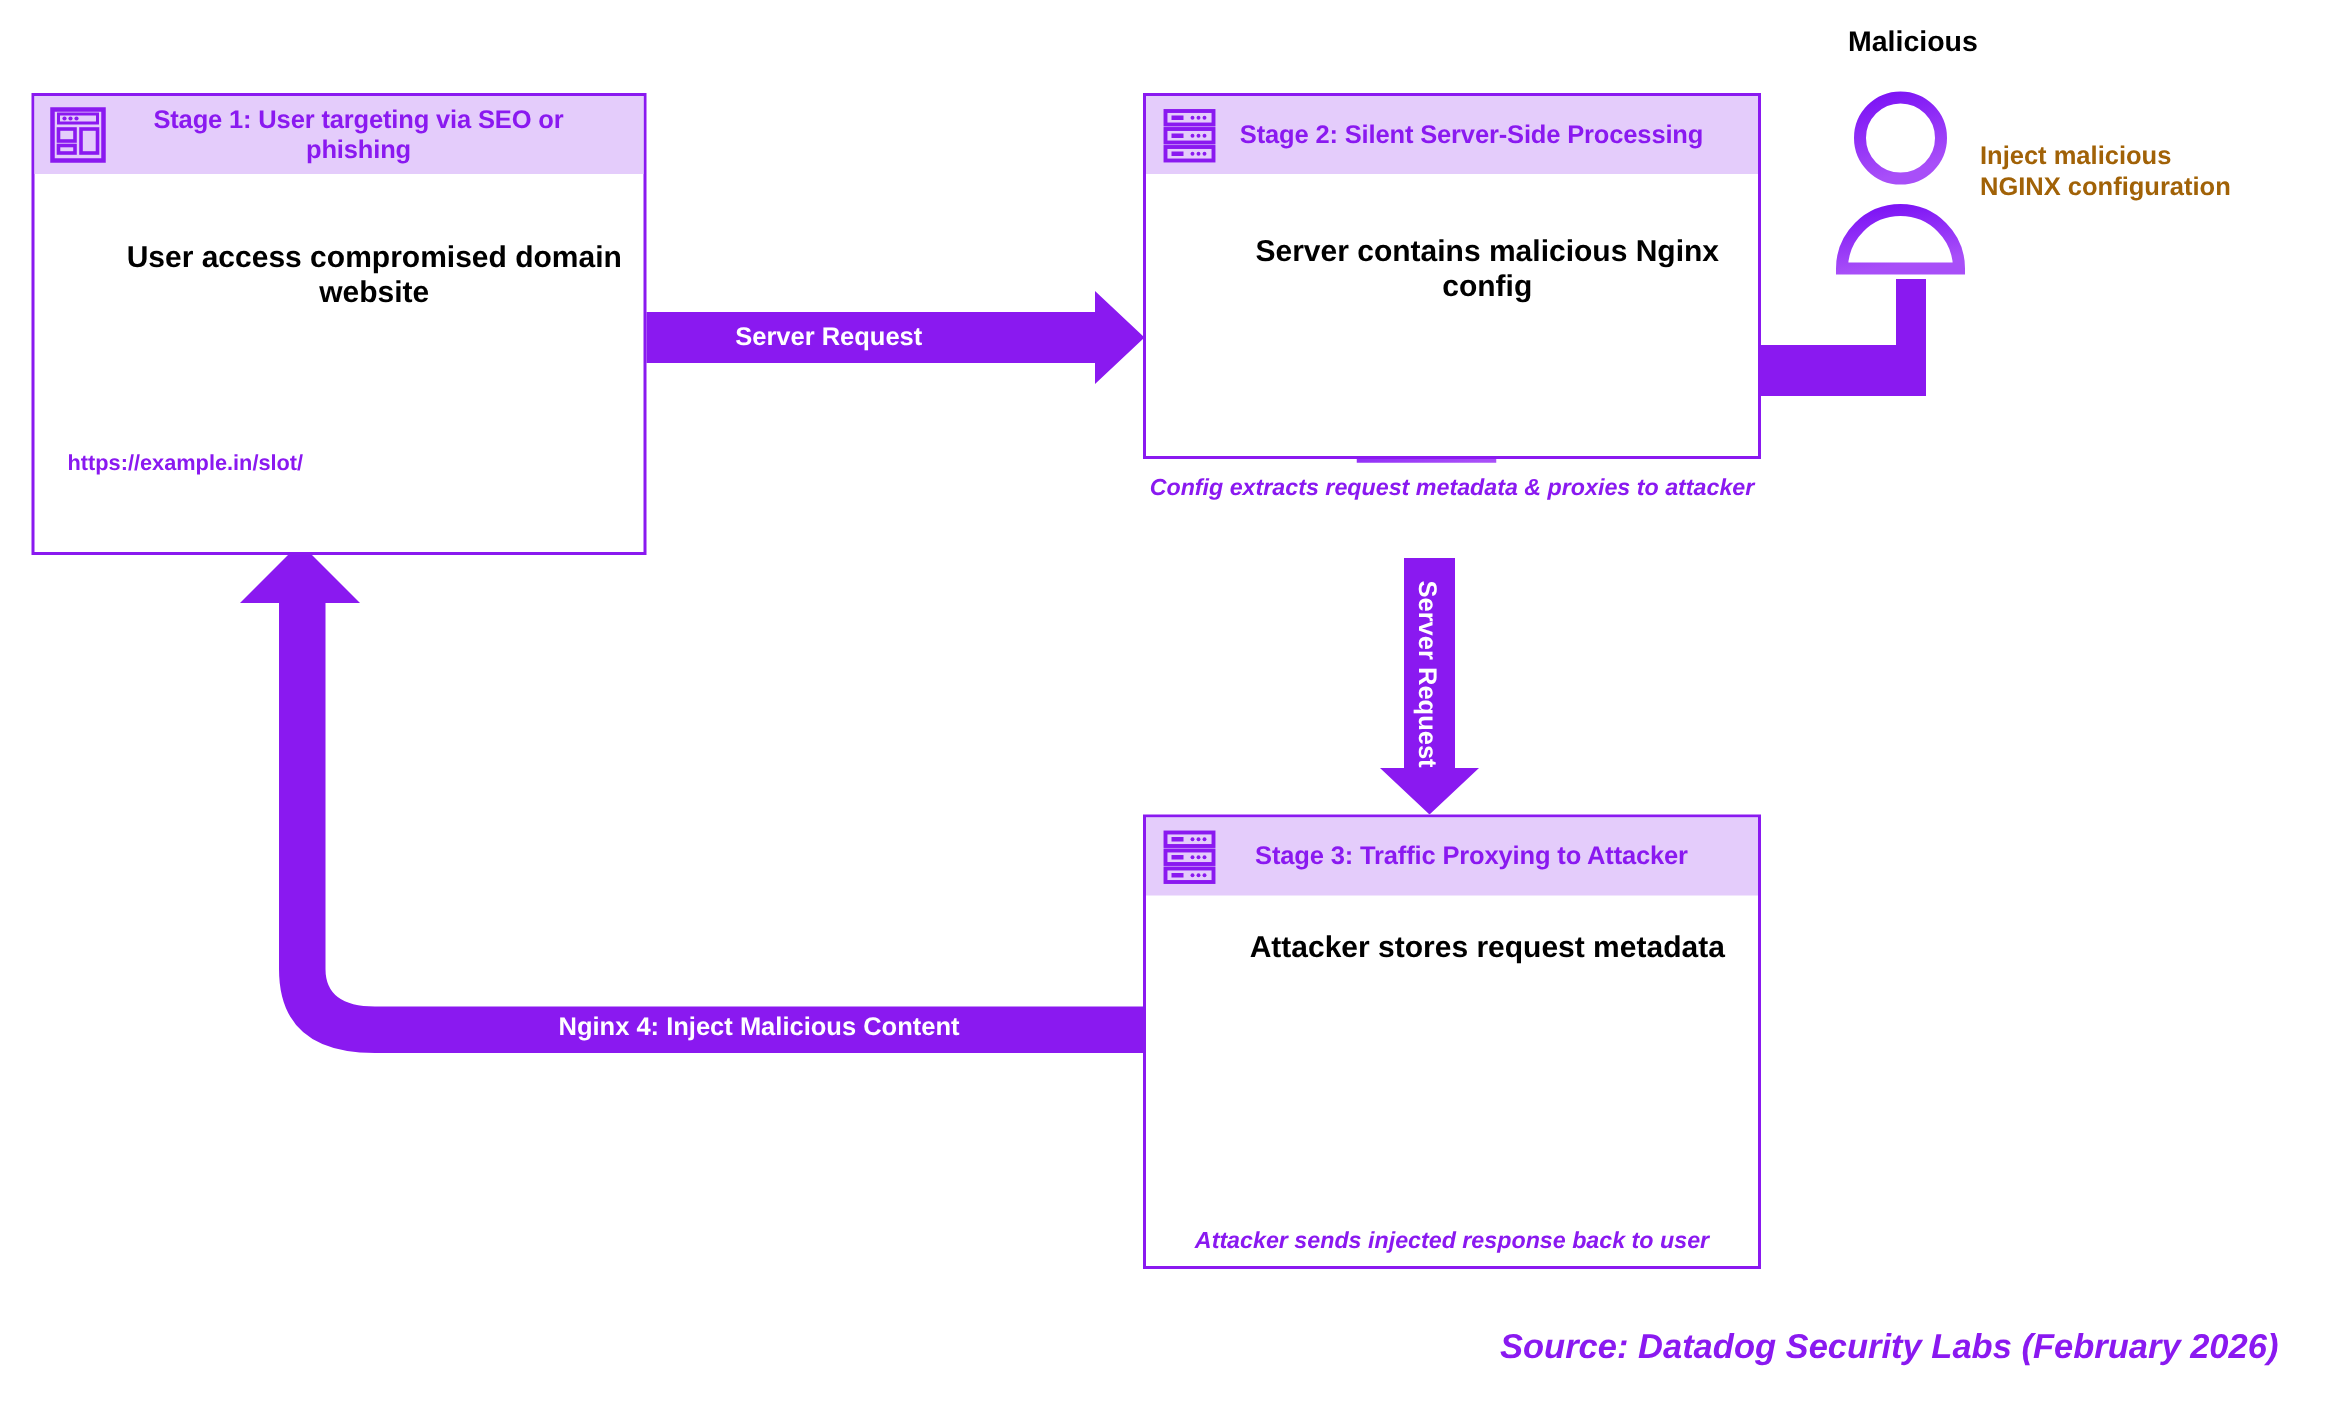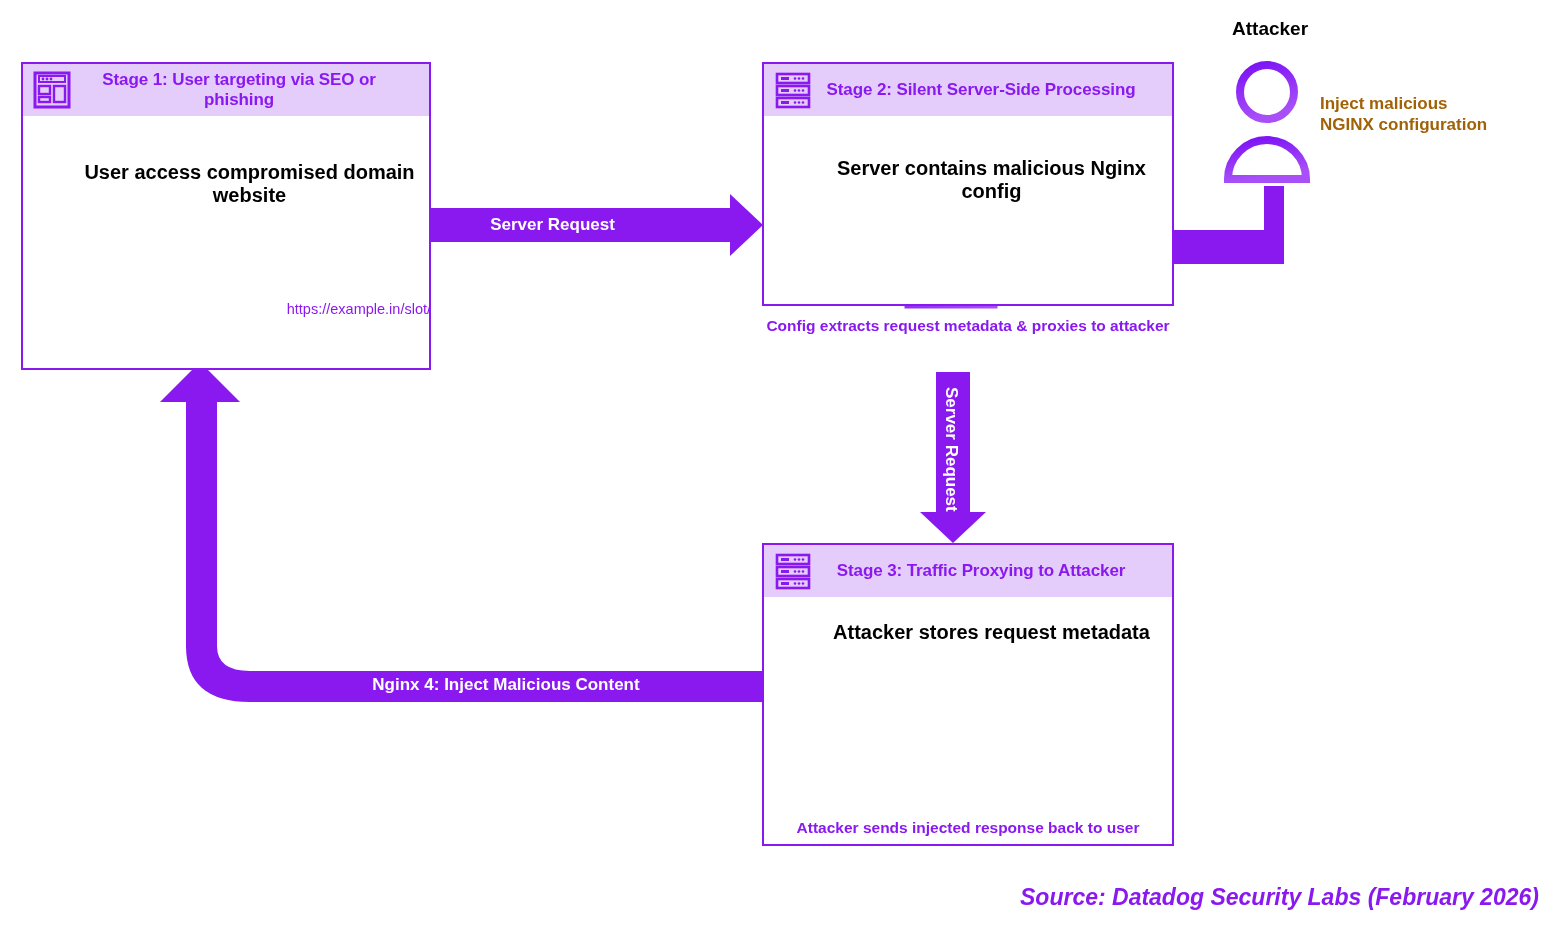--- a/index.html
+++ b/index.html
@@ -55,42 +55,44 @@
     font-weight:bold;
     margin-left:47px;
   }
   .stage-caption{
     position:absolute;
     left:0;right:0;
     text-align:center;
     color:#8a19f0;
     font-size:15.5px;
     font-weight:bold;
+    font-style:italic;
   }
 
   
   .label-black-bold{
     position:absolute;
     color:#000000;
     font-size:19px;
     font-weight:bold;
   }
   .label-purple-bold{
     position:absolute;
     color:#a16207;
     font-size:17px;
     font-weight:bold;
     line-height:1.25;
   }
   .url-label{
     position:absolute;
     color:#8a19f0;
     font-size:14.5px;
-    font-weight:normal;
-    text-align:right;
+    font-weight:bold;
+    text-align:left;
+    padding-left:24px;
   }
   .source-note{
     position:absolute;
     color:#8a19f0;
     font-size:23px;
     font-style:italic;
     font-weight:bold;
     white-space:nowrap;
   }
 
@@ -328,29 +330,29 @@
         <circle cx="23" cy="32.5" r="1.3" fill="#8a19f0"></circle>
         <circle cx="27" cy="32.5" r="1.3" fill="#8a19f0"></circle>
         <circle cx="31" cy="32.5" r="1.3" fill="#8a19f0"></circle>
       </svg>
       <div class="stage-header-title">Stage 3: Traffic Proxying to Attacker</div>
     </div>
     <div class="stage-main-title" style="top:76px;">Attacker stores request metadata</div>
     <div class="stage-caption" style="top:274px;">Attacker sends injected response back to user</div>
   </div>
 
-  <div class="label-black-bold" style="left:1232px; top:18px;">Attacker</div>
+  <div class="label-black-bold" style="left:1232px; top:18px;">Malicious</div>
   <div class="label-purple-bold" style="left:1320px; top:93px;">
     <div>Inject malicious</div>
     <div>NGINX configuration</div>
   </div>
 
   <div class="arrow-text" style="left:375px; top:215px; width:355px; text-align:center;">Server Request</div>
 
   <div class="arrow-text-vert" style="left:961px; top:387px;">Server Request</div>
 
   <div class="arrow-text" style="left:250px; top:675px; width:512px; text-align:center;">Nginx 4: Inject Malicious Content</div>
 
   <div class="arrow-text-small" style="left:924px; top:708px; width:76px; text-align:center;">Metadata</div>
 
-  <div class="source-note" style="left:1000px; top:884px;margin-left:20px;">Source: Datadog Security Labs (February 2026)</div>
+  <div class="source-note" style="left:1000px; top:884px;">Source: Datadog Security Labs (February 2026)</div>
 
 </div>
 
 </body></html>

